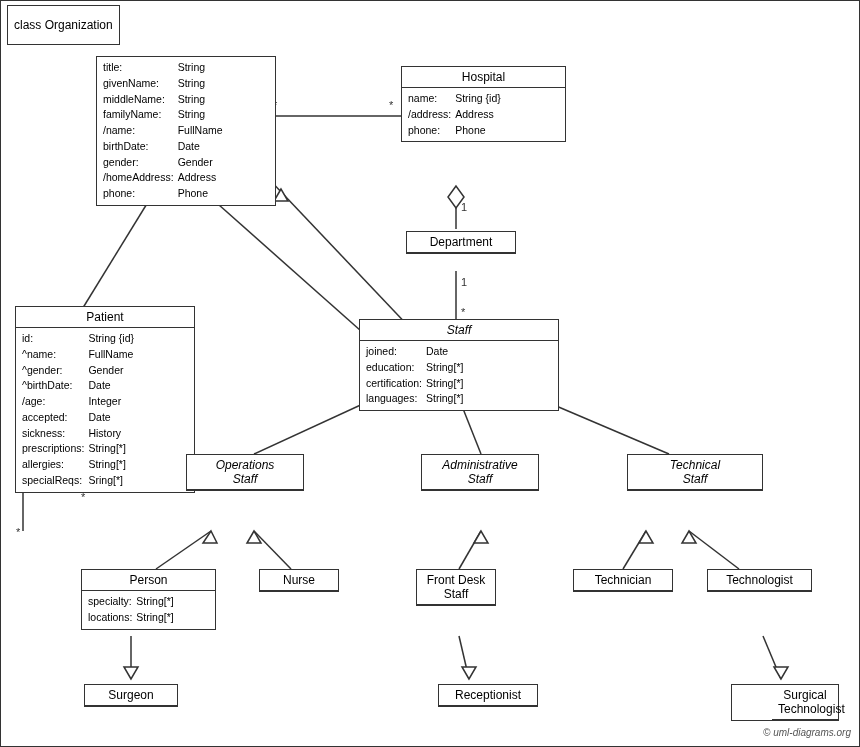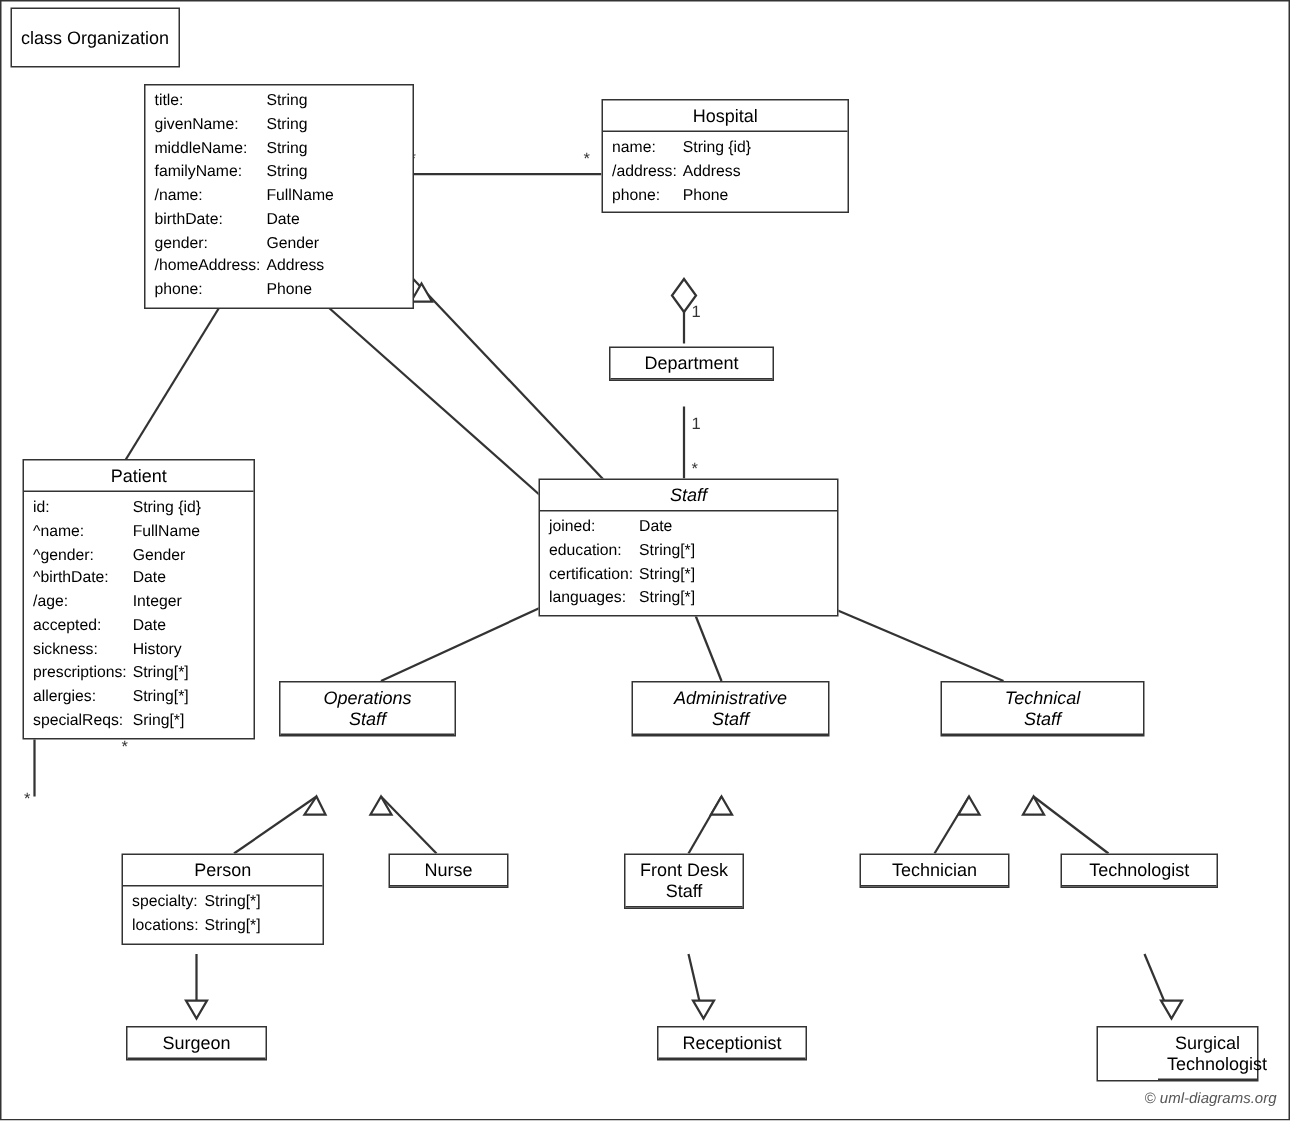--- a/index.html
+++ b/index.html
@@ -204,21 +204,21 @@
             </tr>
         <tr>
               <td>phone:</td>
               <td>Phone</td>
             </tr>
       </tbody>
         </table>
     </div>
   </div>
 
-  <div class="uml-class" style="left:14px; top:305px; width:155px;">
+  <div class="uml-class" style="left:14px; top:305px; width:180px;">
     <div class="uml-class-title">Patient</div>
     <div class="uml-class-body">
       <table>
         <tbody>
             <tr>
               <td>id:</td>
               <td>String {id}</td>
             </tr>
         <tr>
               <td>^name:</td>
@@ -289,21 +289,21 @@
       </tbody>
         </table>
     </div>
   </div>
 
   <div class="uml-class" style="left:185px; top:453px; width:118px; text-align:center;">
     <div class="uml-class-title italic" style="white-space:pre-line;">Operations
 Staff</div>
   </div>
 
-  <div class="uml-class" style="left:420px; top:453px; width:132px; text-align:center;">
+  <div class="uml-class" style="left:420px; top:453px; width:118px; text-align:center;">
     <div class="uml-class-title italic" style="white-space:pre-line;">Administrative
 Staff</div>
   </div>
 
   <div class="uml-class" style="left:626px; top:453px; width:136px; text-align:center;">
     <div class="uml-class-title italic" style="white-space:pre-line;">Technical
 Staff</div>
   </div>
 
   <div class="uml-class" style="left:80px; top:568px; width:135px;">

